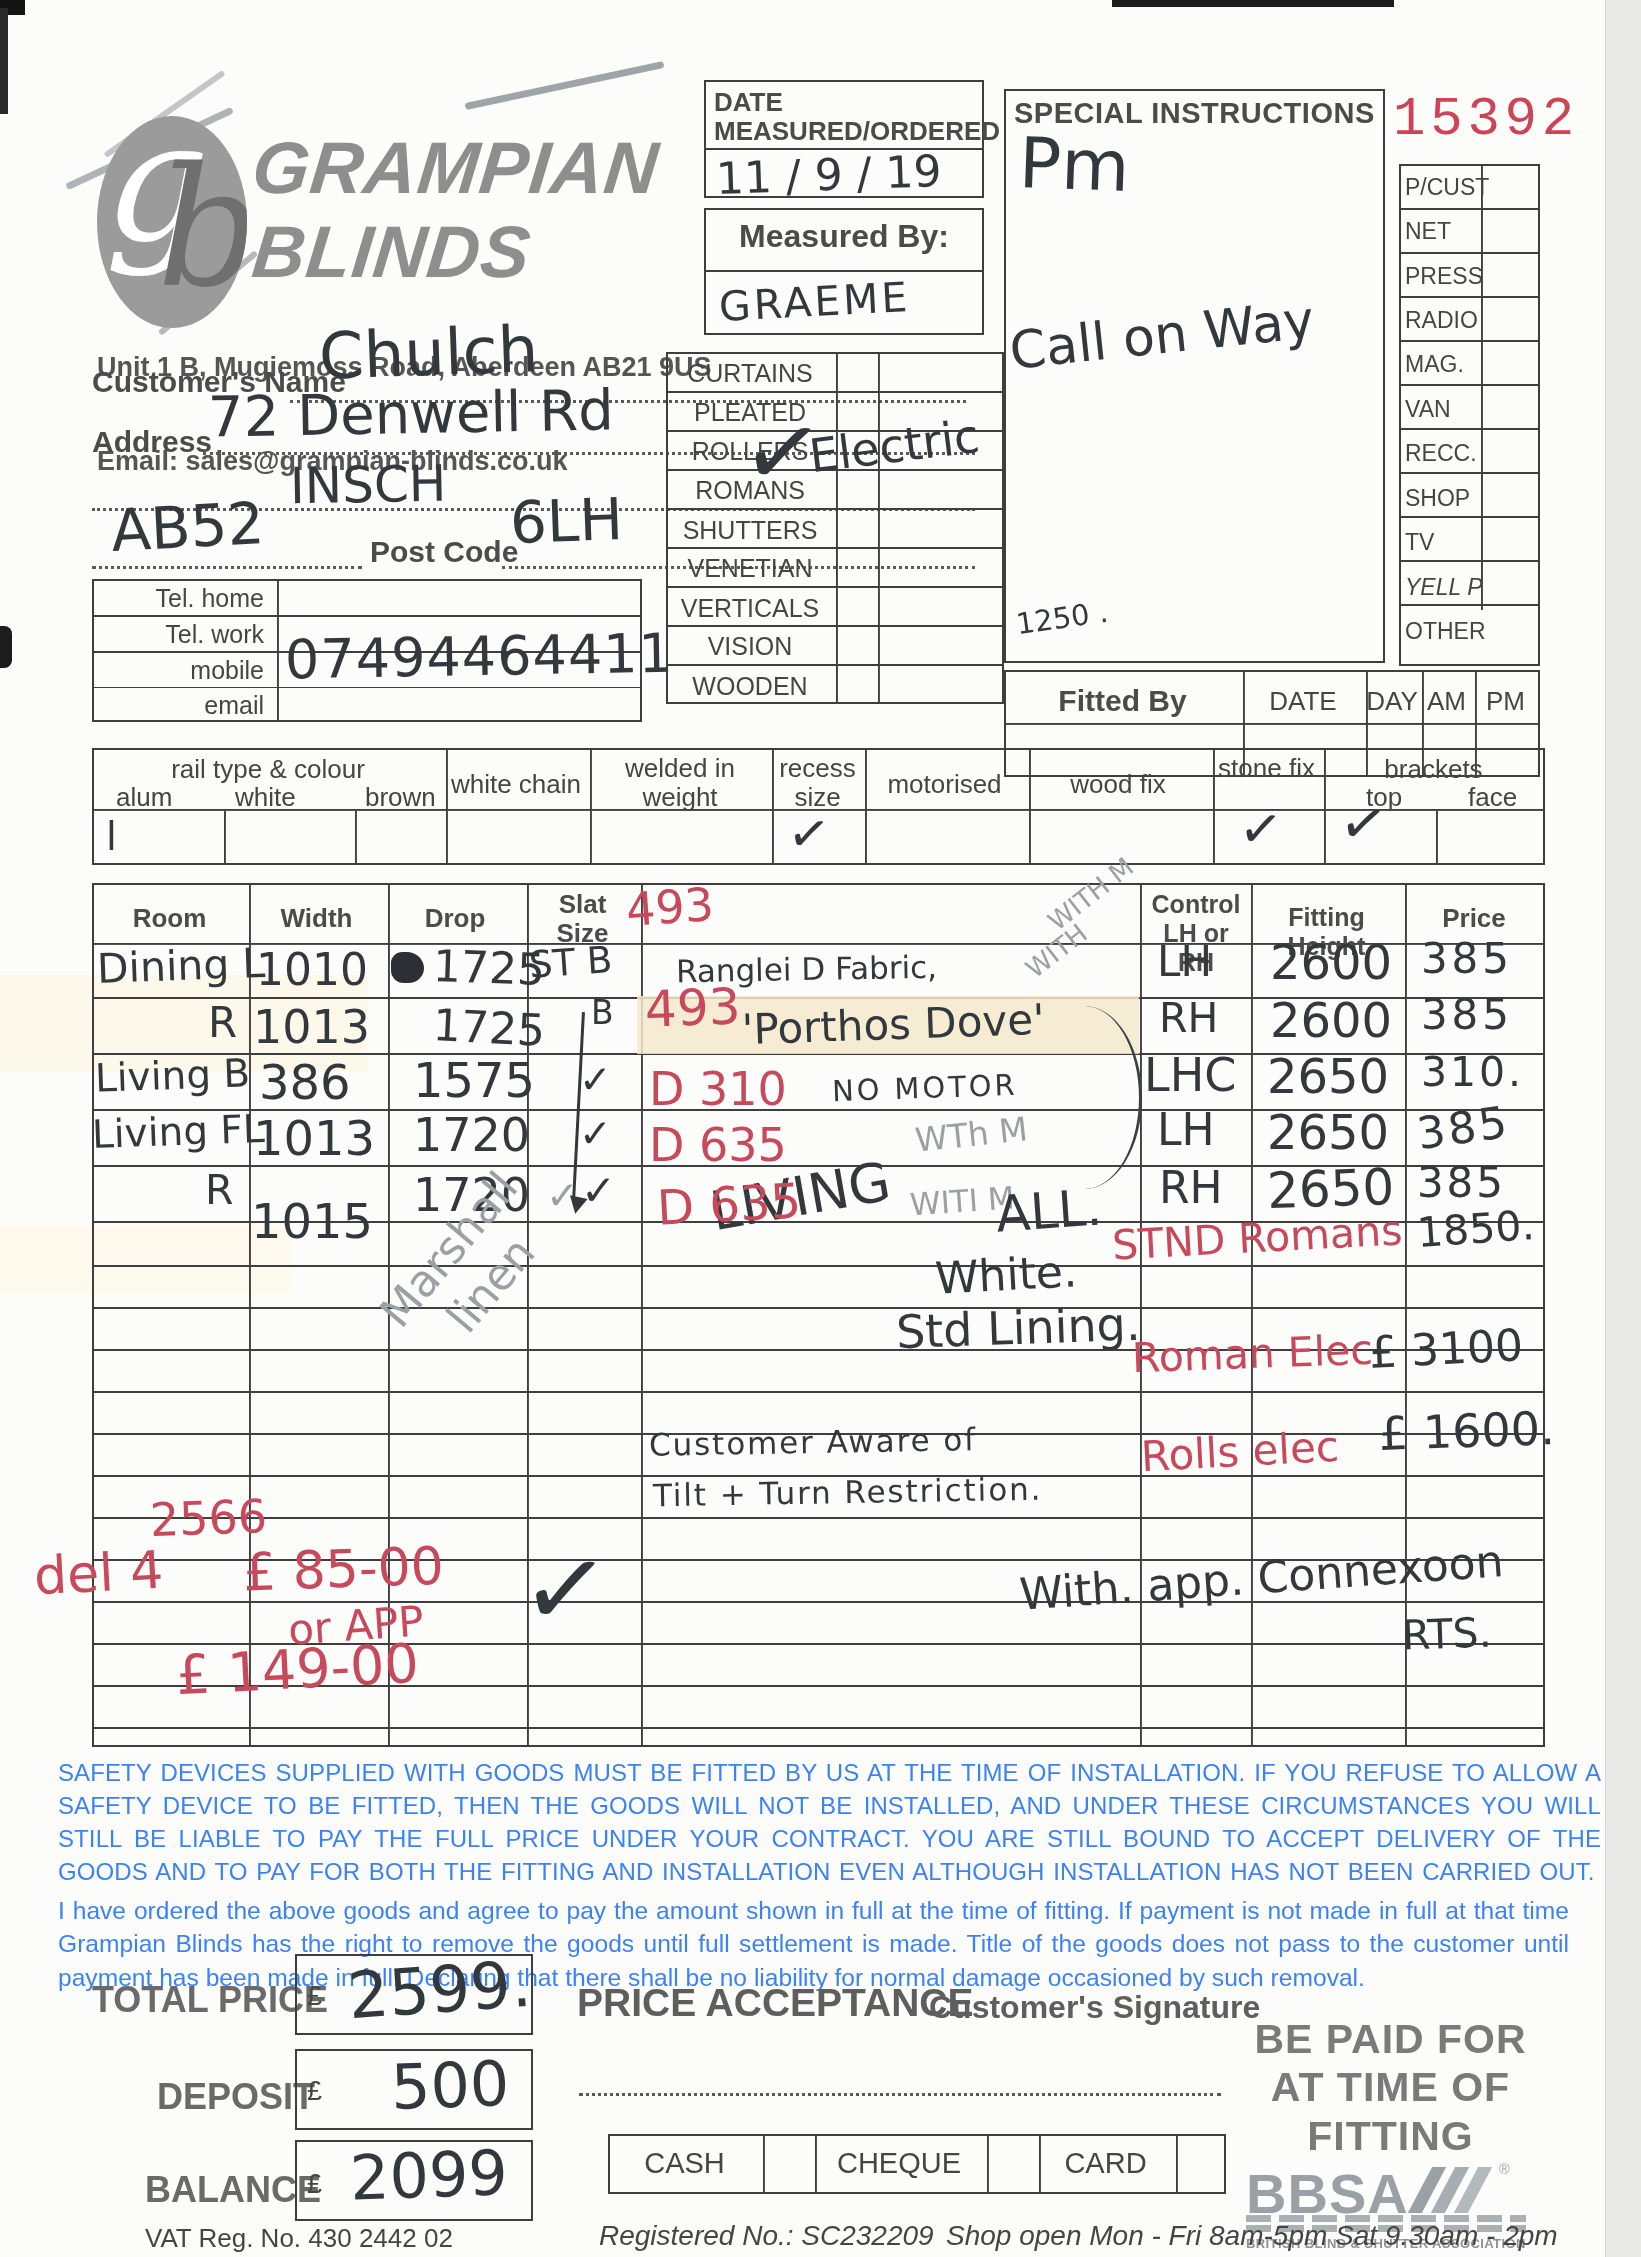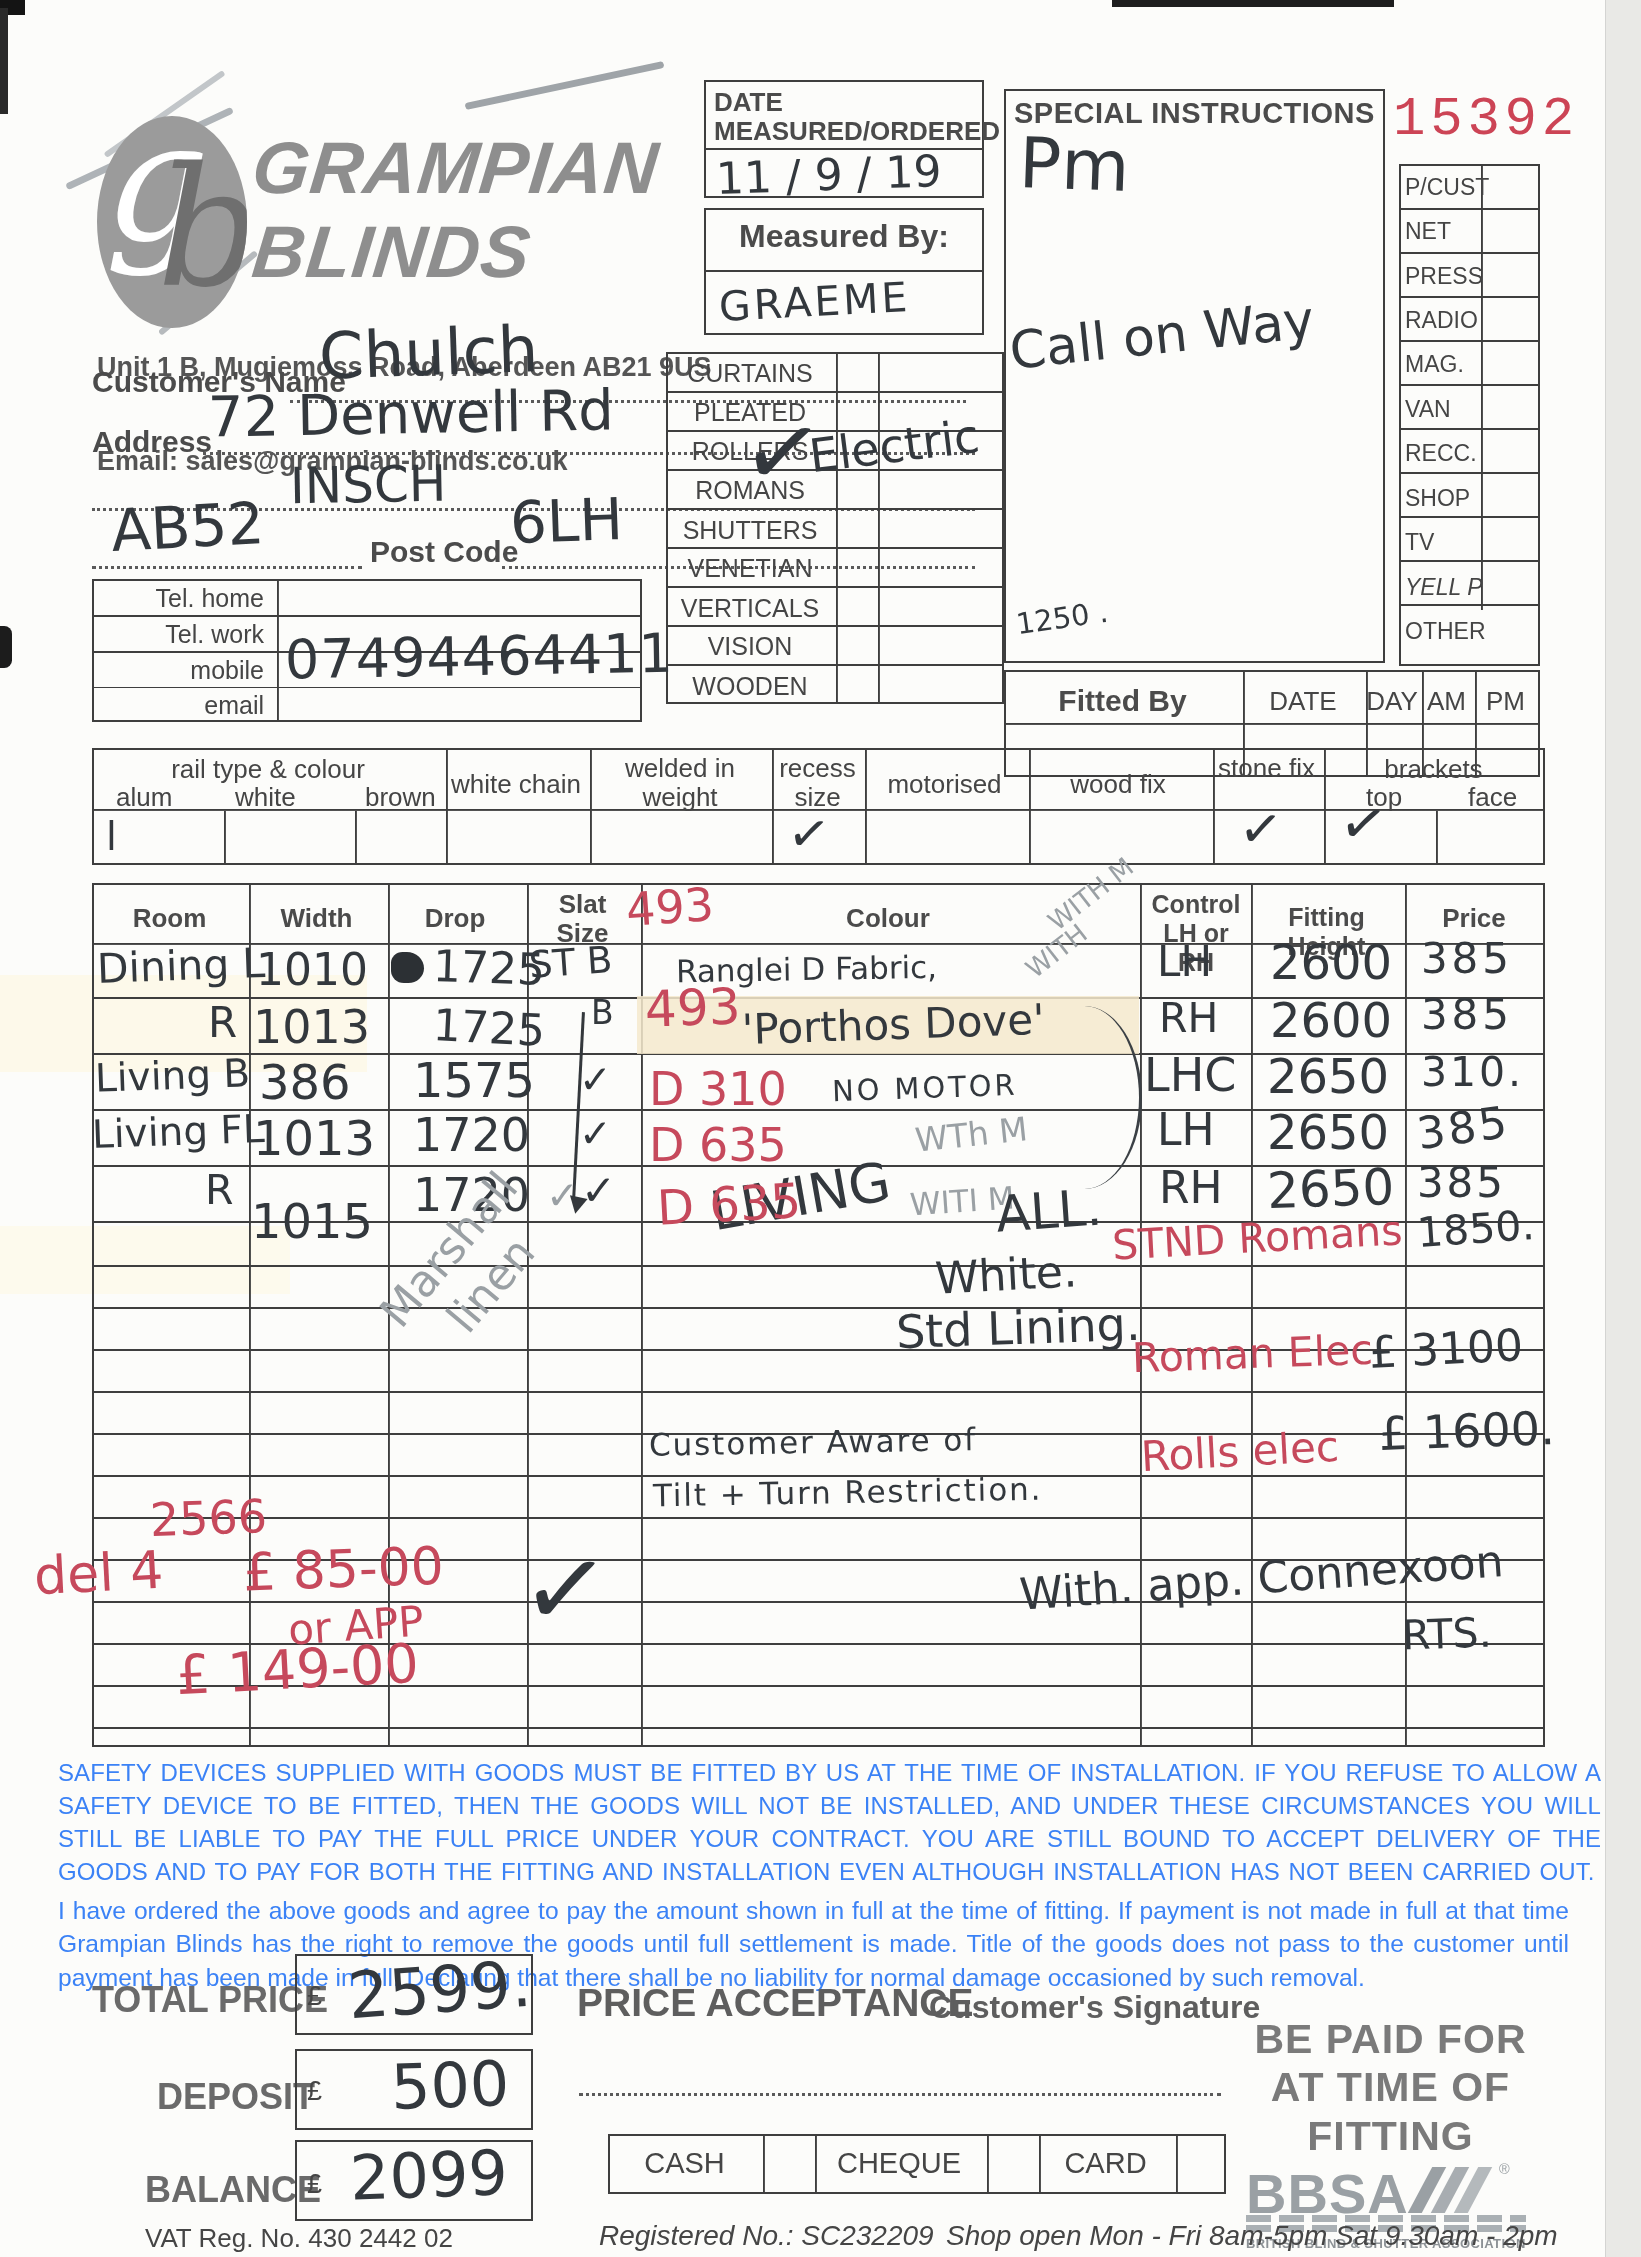--- a/index.html
+++ b/index.html
@@ -173,21 +173,20 @@
                   linear-gradient(#3e3e3e,#3e3e3e) 1157px 0/1.9px 100% no-repeat,
                   linear-gradient(#3e3e3e,#3e3e3e) 1311px 0/1.9px 100% no-repeat,
                   linear-gradient(#3e3e3e,#3e3e3e) 0 58px/100% 1.9px no-repeat,
                   repeating-linear-gradient(to bottom,transparent 0 54px,#3e3e3e 54px 56px) 0 58px/100% 282px no-repeat,
                   repeating-linear-gradient(to bottom,transparent 0 40px,#3e3e3e 40px 42px) 0 340px/100% 518px no-repeat;"></div>
 
   <div class="a lb" style="left:92px;top:903px;width:155px;text-align:center;font-size:26px;">Room</div>
   <div class="a lb" style="left:247px;top:903px;width:139px;text-align:center;font-size:26px;">Width</div>
   <div class="a lb" style="left:386px;top:903px;width:138px;text-align:center;font-size:26px;">Drop</div>
   <div class="a lb" style="left:534px;top:890px;width:97px;text-align:center;font-size:26px;line-height:1.1;">Slat Size</div>
-  <div class="a lb" style="left:639px;top:903px;width:498px;text-align:center;font-size:26px;">Colour</div>
   <div class="a lb" style="left:1144px;top:890px;width:104px;text-align:center;font-size:25px;line-height:1.15;">Control LH or RH</div>
   <div class="a lb" style="left:1250px;top:903px;width:153px;text-align:center;font-size:25px;">Fitting Height</div>
   <div class="a lb" style="left:1403px;top:903px;width:142px;text-align:center;font-size:26px;">Price</div>
 
   <div class="a" style="left:637px;top:996px;width:502px;height:58px;background:#f5e9cc;opacity:.85;"></div>
 
   <div class="a hw" style="left:97px;top:946px;font-size:41px;transform:rotate(-2deg);">Dining L</div>
   <div class="a hw" style="left:256px;top:948px;font-size:44px;">1010</div>
   <div class="a" style="left:391px;top:952px;width:33px;height:31px;background:#2c3034;border-radius:40% 60% 55% 45%;"></div>
   <div class="a hw" style="left:433px;top:946px;font-size:44px;transform:rotate(2deg);">1725</div>

